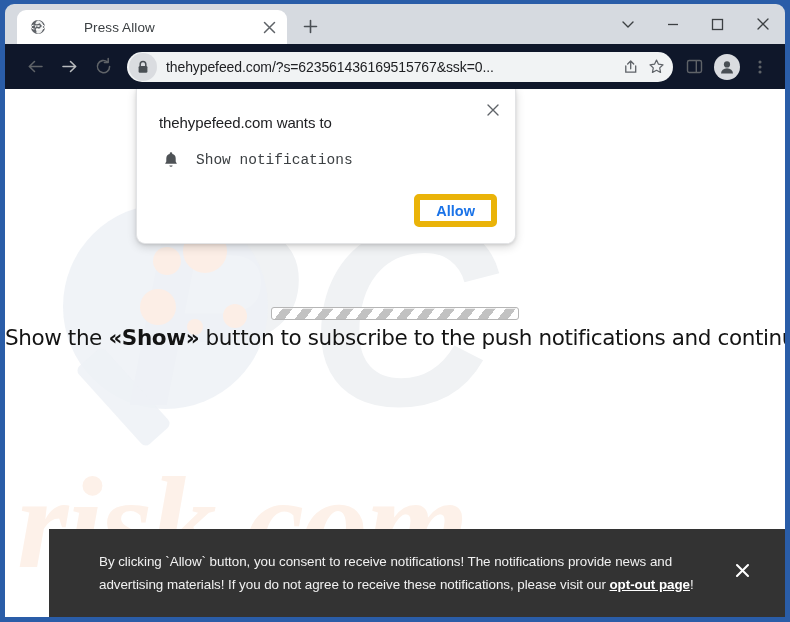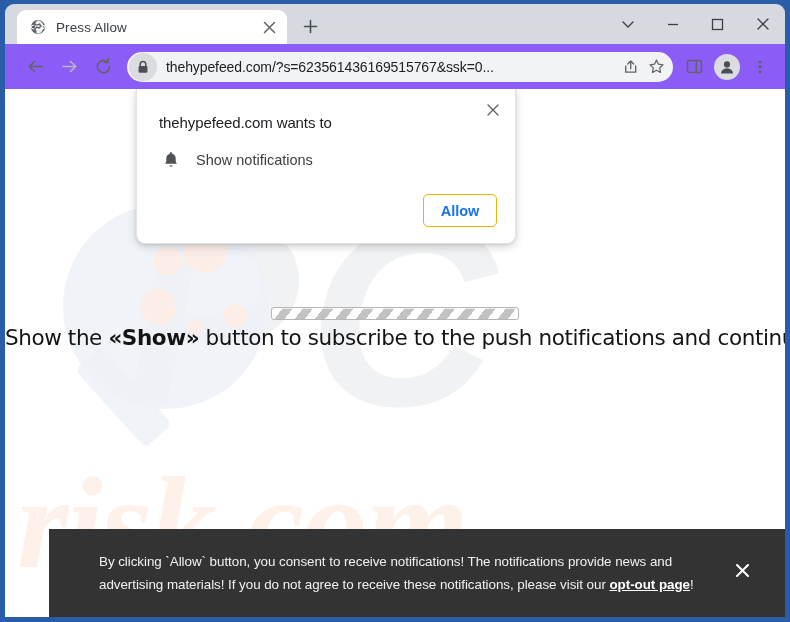--- a/index.html
+++ b/index.html
@@ -55,20 +55,21 @@
   }
 
   .tab-title {
     flex: 1 1 auto;
     font-size: 13.5px;
     color: #3c4043;
     white-space: nowrap;
     overflow: hidden;
     text-overflow: ellipsis;
     letter-spacing: .1px;
+    margin-left: 28px;
   }
 
   .tab-close {
     width: 20px; height: 20px;
     flex: 0 0 auto;
     display: flex; align-items: center; justify-content: center;
     color: #5f6368;
   }
 
   .new-tab {
@@ -89,21 +90,21 @@
   }
   .win-btn {
     width: 45px; height: 40px;
     display: flex; align-items: center; justify-content: center;
     color: #3c4043;
   }
 
   
   .toolbar {
     height: 45px;
-    background: #8b5cf6;
+    background: #0f172a;
     display: flex;
     align-items: center;
     padding: 0 10px 0 14px;
     gap: 2px;
     flex: 0 0 auto;
   }
 
   .nav-btn {
     width: 32px; height: 32px;
     display: flex; align-items: center; justify-content: center;
@@ -301,34 +302,34 @@
   }
 
   .perm-row {
     display: flex;
     align-items: center;
     gap: 16px;
     margin-top: 19px;
     padding-left: 3px;
   }
   .perm-bell { width: 18px; height: 20px; display: flex; align-items: center; justify-content: center; color: #4e5256; }
-  .perm-row-label { font-size: 14.5px; color: #3c4043; }
+  .perm-row-label { font-size: 14.5px; color: #3c4043; font-family: Liberation Mono, monospace; }
 
   .perm-actions {
     display: flex;
     justify-content: flex-end;
     gap: 12px;
     margin-top: 24px;
   }
   .perm-btn {
     min-width: 74px;
     height: 33px;
     padding: 0 16px;
     background: #ffffff;
-    border: 1px solid #eab308;
+    border: 6px solid #eab308;
     border-radius: 5px;
     color: #1a73e8;
     font-size: 14.5px;
     font-family: "Liberation Sans", sans-serif;
     font-weight: bold;
     display: flex; align-items: center; justify-content: center;
   }
 
   
   .banner {

